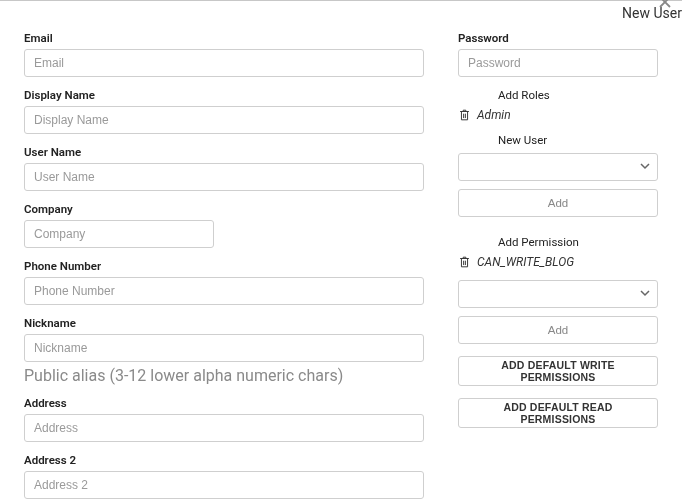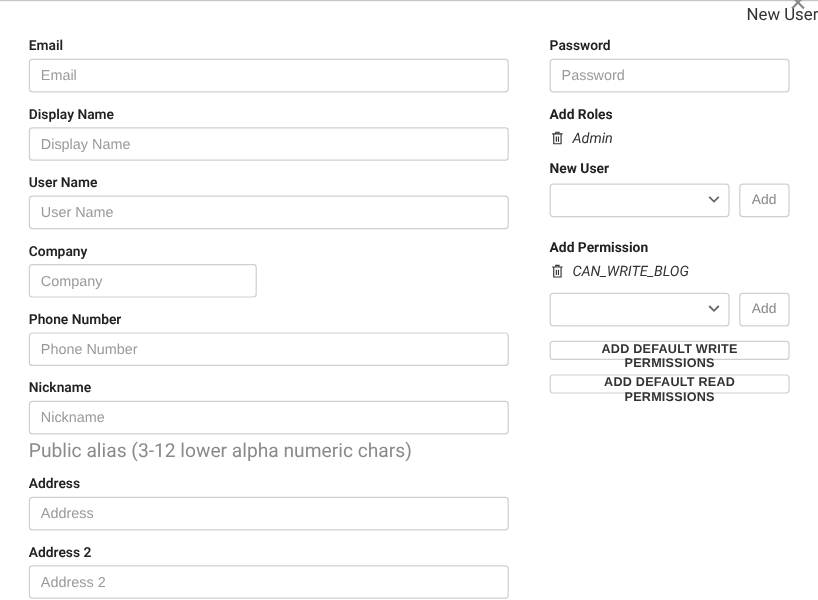--- a/index.html
+++ b/index.html
@@ -40,24 +40,25 @@
   .col-left { flex: 0 0 400px; }
   .col-right { flex: 1; }
   .field { margin-bottom: 11px; }
   .fld-label {
     font-weight: 600;
     font-size: 11.5px;
     margin-bottom: 4px;
     display: block;
   }
   .fld-sub {
-    font-weight: 700;
+    font-weight: 400;
     font-size: 11.5px;
     margin-bottom: 6px;
     display: block;
+    margin-left: 40px;
   }
   .text-input {
     width: 100%;
     height: 28px;
     border: 1px solid #cfcfcf;
     border-radius: 3px;
     padding: 0 9px;
     font-size: 12px;
     color: #333;
     background: #fff;
@@ -80,20 +81,21 @@
     display: inline-flex;
     cursor: pointer;
     color: #555;
   }
   .trash svg { width: 13px; height: 14px; }
   .role-item span, .perm-item span { font-size: 12px; color: #333; }
   .combo-row {
     display: flex;
     gap: 8px;
     align-items: stretch;
+    flex-direction: column;
   }
   .combo {
     position: relative;
     flex: 1;
   }
   .combo-input {
     width: 100%;
     height: 28px;
     border: 1px solid #cfcfcf;
     border-radius: 3px;
@@ -116,21 +118,21 @@
     border: 1px solid #cfcfcf;
     border-radius: 3px;
     background: #fff;
     color: #888;
     font-size: 11.5px;
     padding: 0 10px;
     cursor: pointer;
   }
   .permbtn {
     display: block;
-    height: 16px;
+    height: 30px;
     border: 1px solid #cfcfcf;
     border-radius: 3px;
     background: #fff;
     color: #333;
     font-size: 10.5px;
     font-weight: 600;
     letter-spacing: 0.2px;
     padding: 0 14px;
     margin-top: 12px;
     cursor: pointer;

